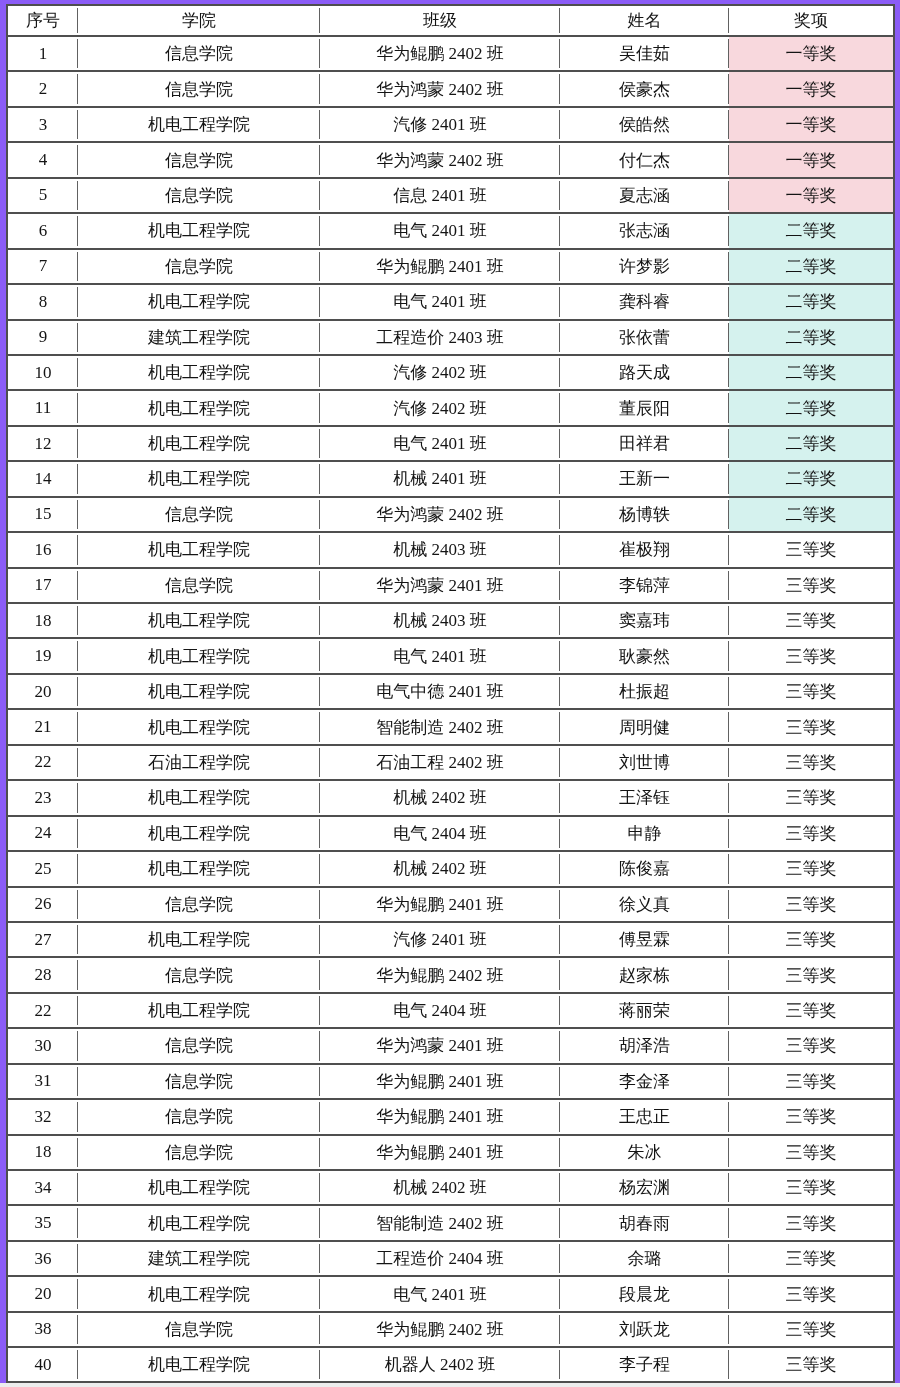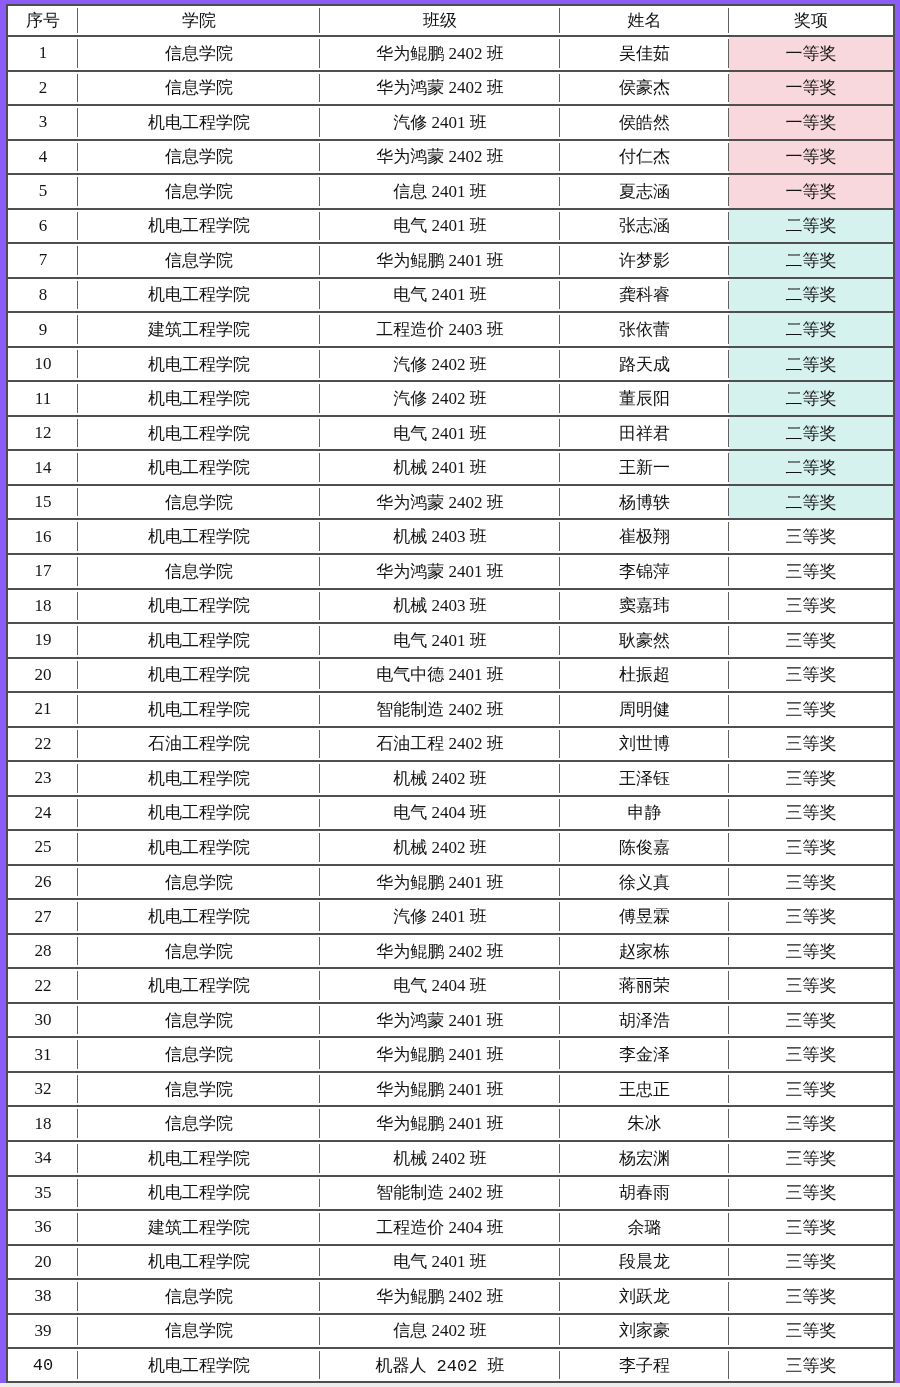--- a/index.html
+++ b/index.html
@@ -11,21 +11,21 @@
     border-collapse:separate;border-spacing:0;table-layout:fixed;
     border:2px solid #4e4e4e;background:#ffffff;
   }
   th,td{
     position:relative;margin:0;padding:0 4px;text-align:center;vertical-align:middle;
     font-size:17px;font-weight:normal;color:#141414;
     border-bottom:2px solid #4f4f4f;
     white-space:nowrap;overflow:hidden;
   }
   tr.header-row{height:31px;}
-  tr:last-child td{border-bottom:none;font-family:Liberation Mono, monospace;}
+  tr:last-child td{border-bottom:none;}
   
   th:not(:last-child)::after,
   td:not(:last-child)::after{
     content:"";position:absolute;right:-1px;top:2px;bottom:2px;width:2px;background:#616161;
   }
 </style>
 </head>
 <body>
 
 <div class="page">
@@ -300,27 +300,20 @@
     <td>三等奖</td>
   </tr>
         <tr class="data-row">
     <td>38</td>
     <td>信息学院</td>
     <td>华为鲲鹏 2402 班</td>
     <td>刘跃龙</td>
     <td>三等奖</td>
   </tr>
         <tr class="data-row">
-    <td>39</td>
-    <td>信息学院</td>
-    <td>信息 2402 班</td>
-    <td>刘家豪</td>
-    <td>三等奖</td>
-  </tr>
-        <tr class="data-row">
     <td>40</td>
     <td>机电工程学院</td>
     <td>机器人 2402 班</td>
     <td>李子程</td>
     <td>三等奖</td>
   </tr>
       </tbody>
   </table>
 </div>
 

